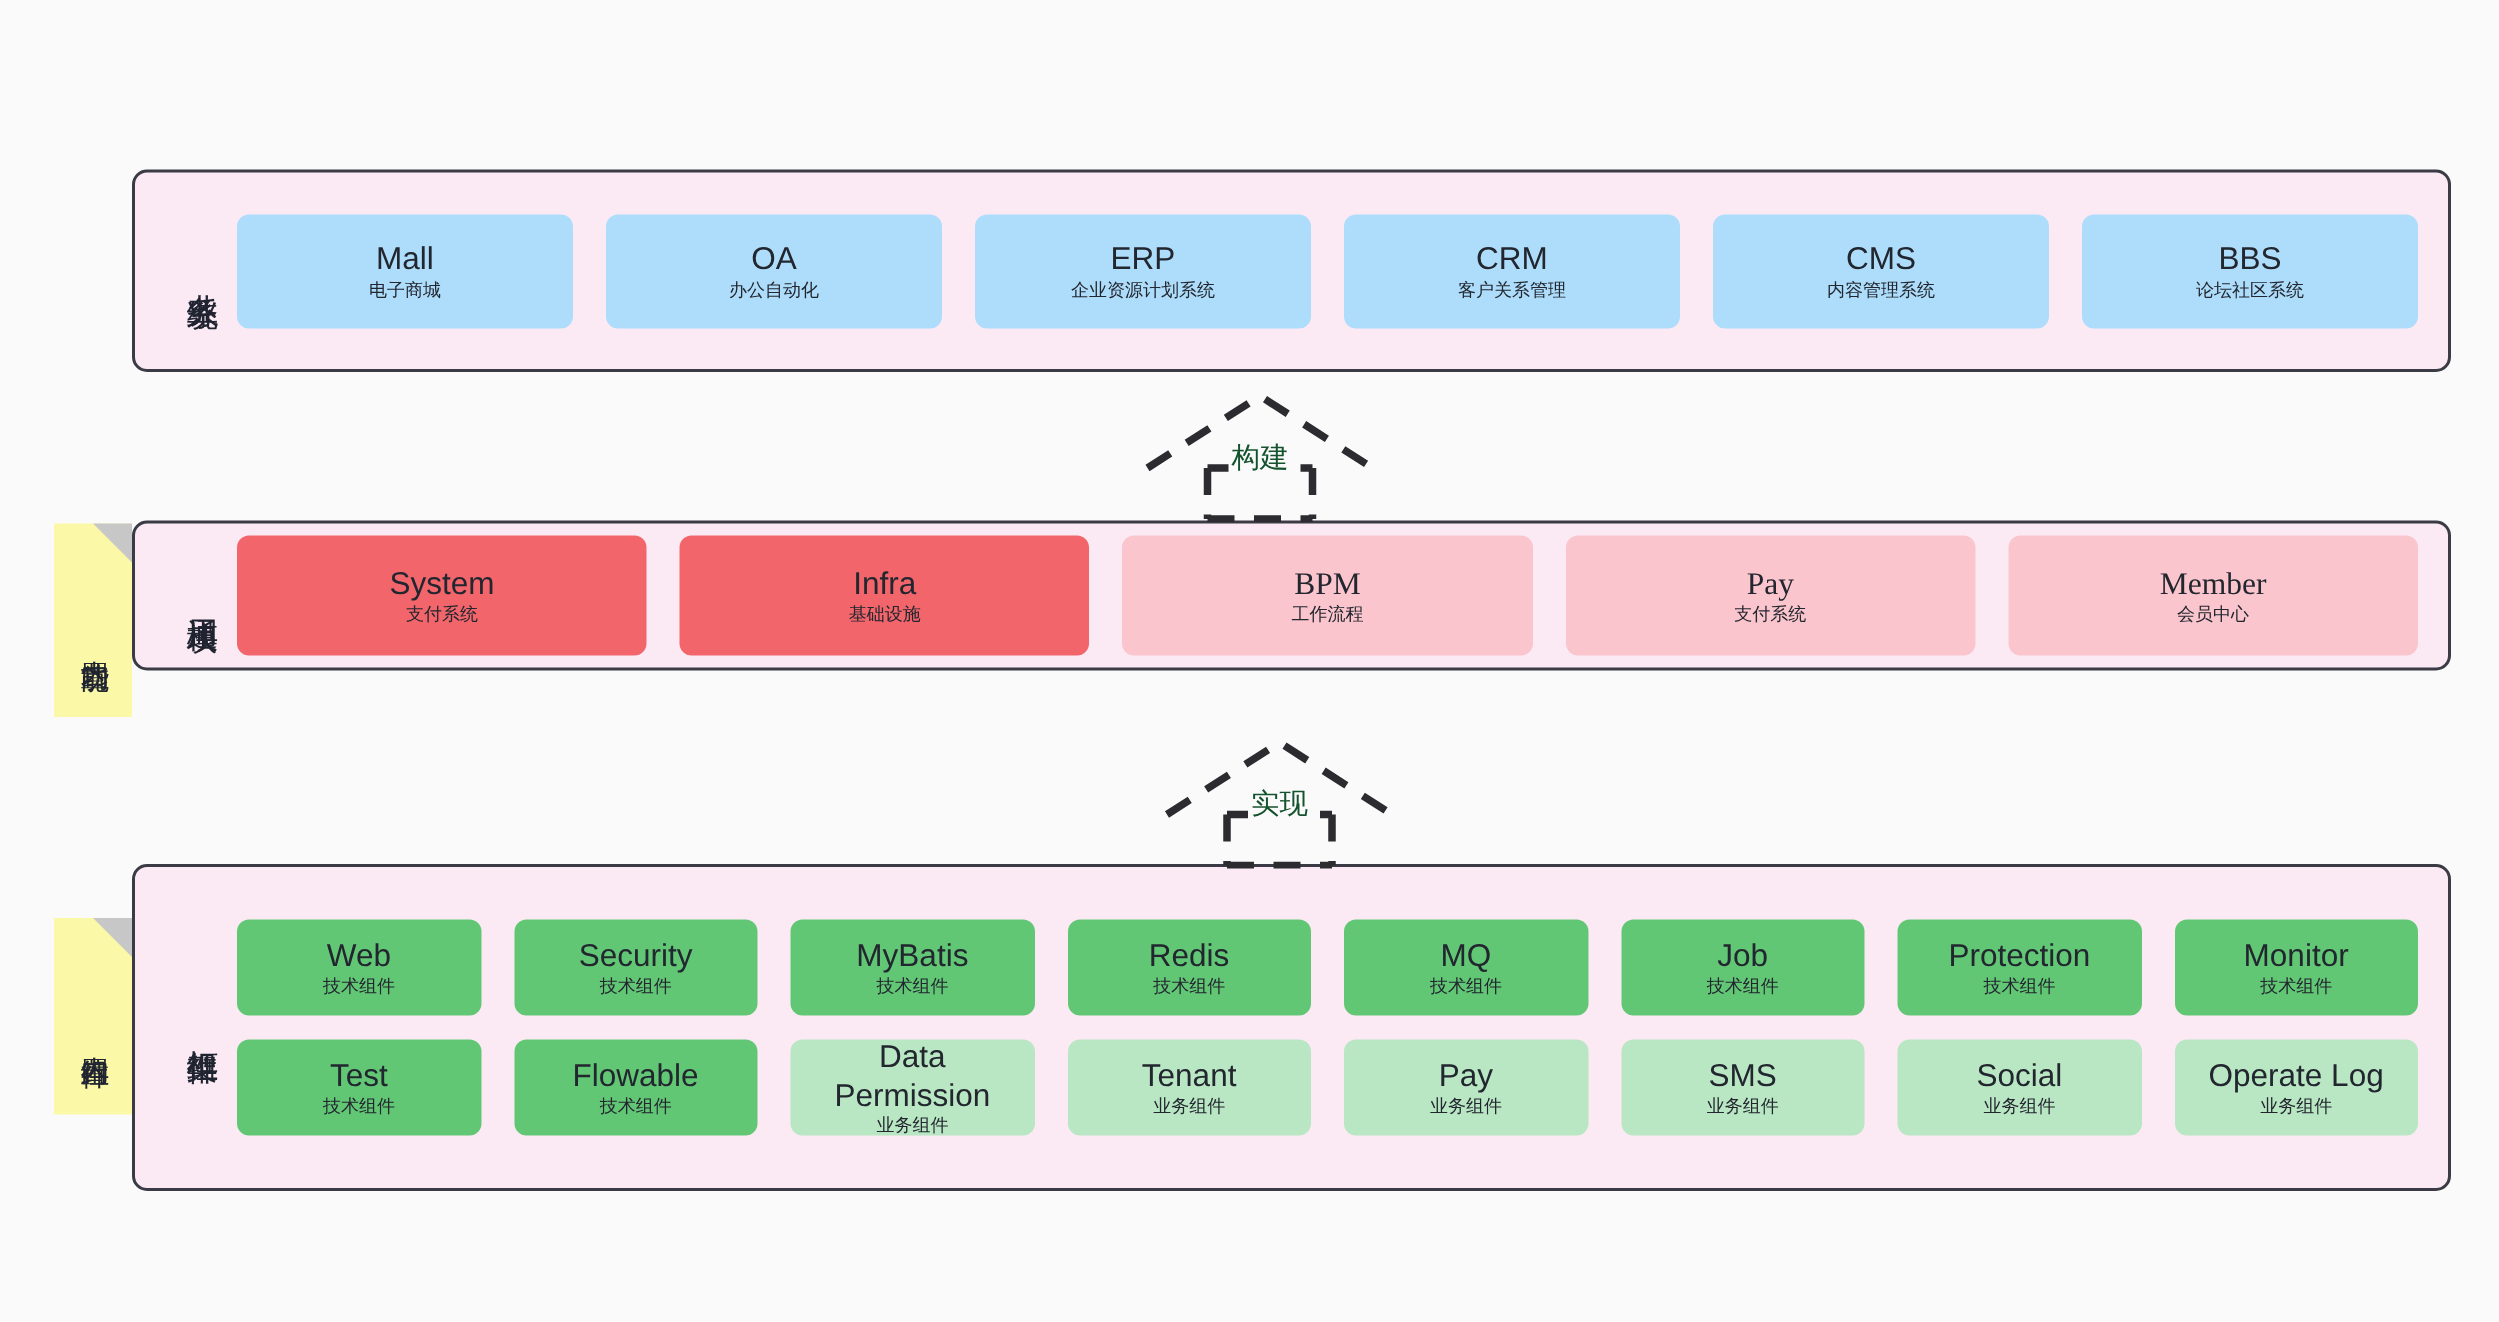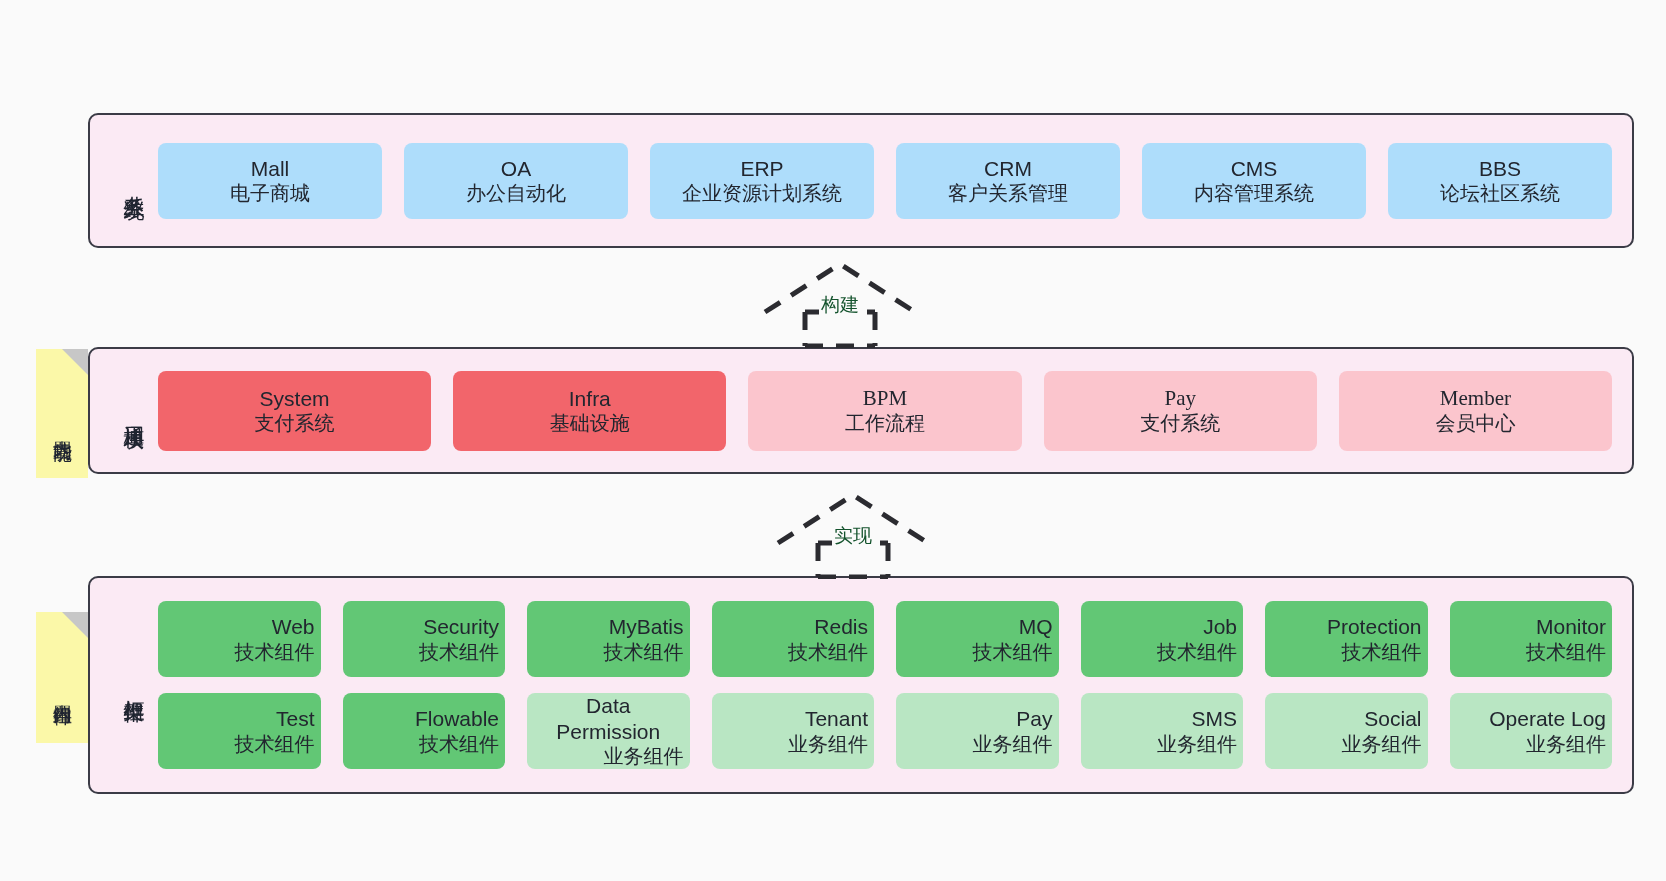--- a/index.html
+++ b/index.html
@@ -65,53 +65,53 @@
     flex-direction: column;
     align-items: center;
     justify-content: center;
     text-align: center;
     color: #22262f;
     line-height: 1.22;
     box-sizing: border-box;
     padding: 4px 6px;
   }
   .cell .en { font-size: 21px; }
-  .cell .cn { font-size: 20px; }
+  .cell .cn { font-size: 12px; }
 
   
   #layer-business {
     left: 88px;
     top: 113px;
     width: 1546px;
     height: 135px;
   }
   #layer-business .cell {
     background: #aeddfb;
     height: 76px;
   }
 
   
   #layer-modules {
     left: 88px;
     top: 347px;
     width: 1546px;
-    height: 127px;
+    height: 100px;
   }
   #layer-modules .cell { height: 80px; }
   .m-strong { background: #f2656b; }
   .m-light  { background: #fbc5cd; font-family: Liberation Serif, serif; }
 
   
   #layer-framework {
     left: 88px;
     top: 576px;
     width: 1546px;
     height: 218px;
   }
-  #layer-framework .cell { height: 76px; align-items: flex-end; }
+  #layer-framework .cell { height: 64px; }
   .f-tech { background: #62c775; }
   .f-biz  { background: #b9e6c3; }
 
   
   .sticky {
     position: absolute;
     width: 52px;
     background: #fbf8a8;
     z-index: 1;
     display: flex;

